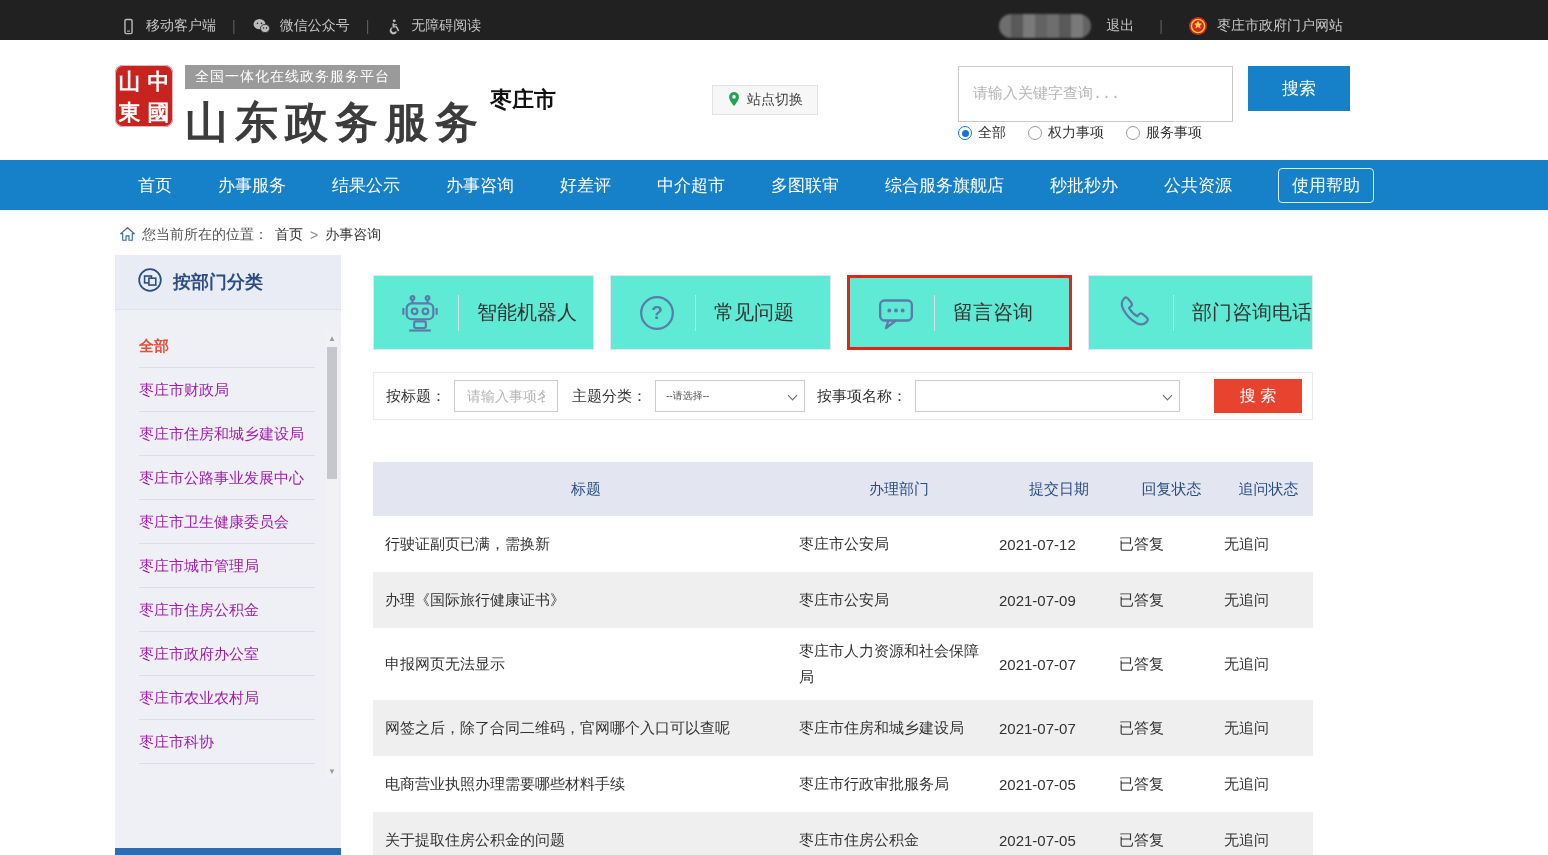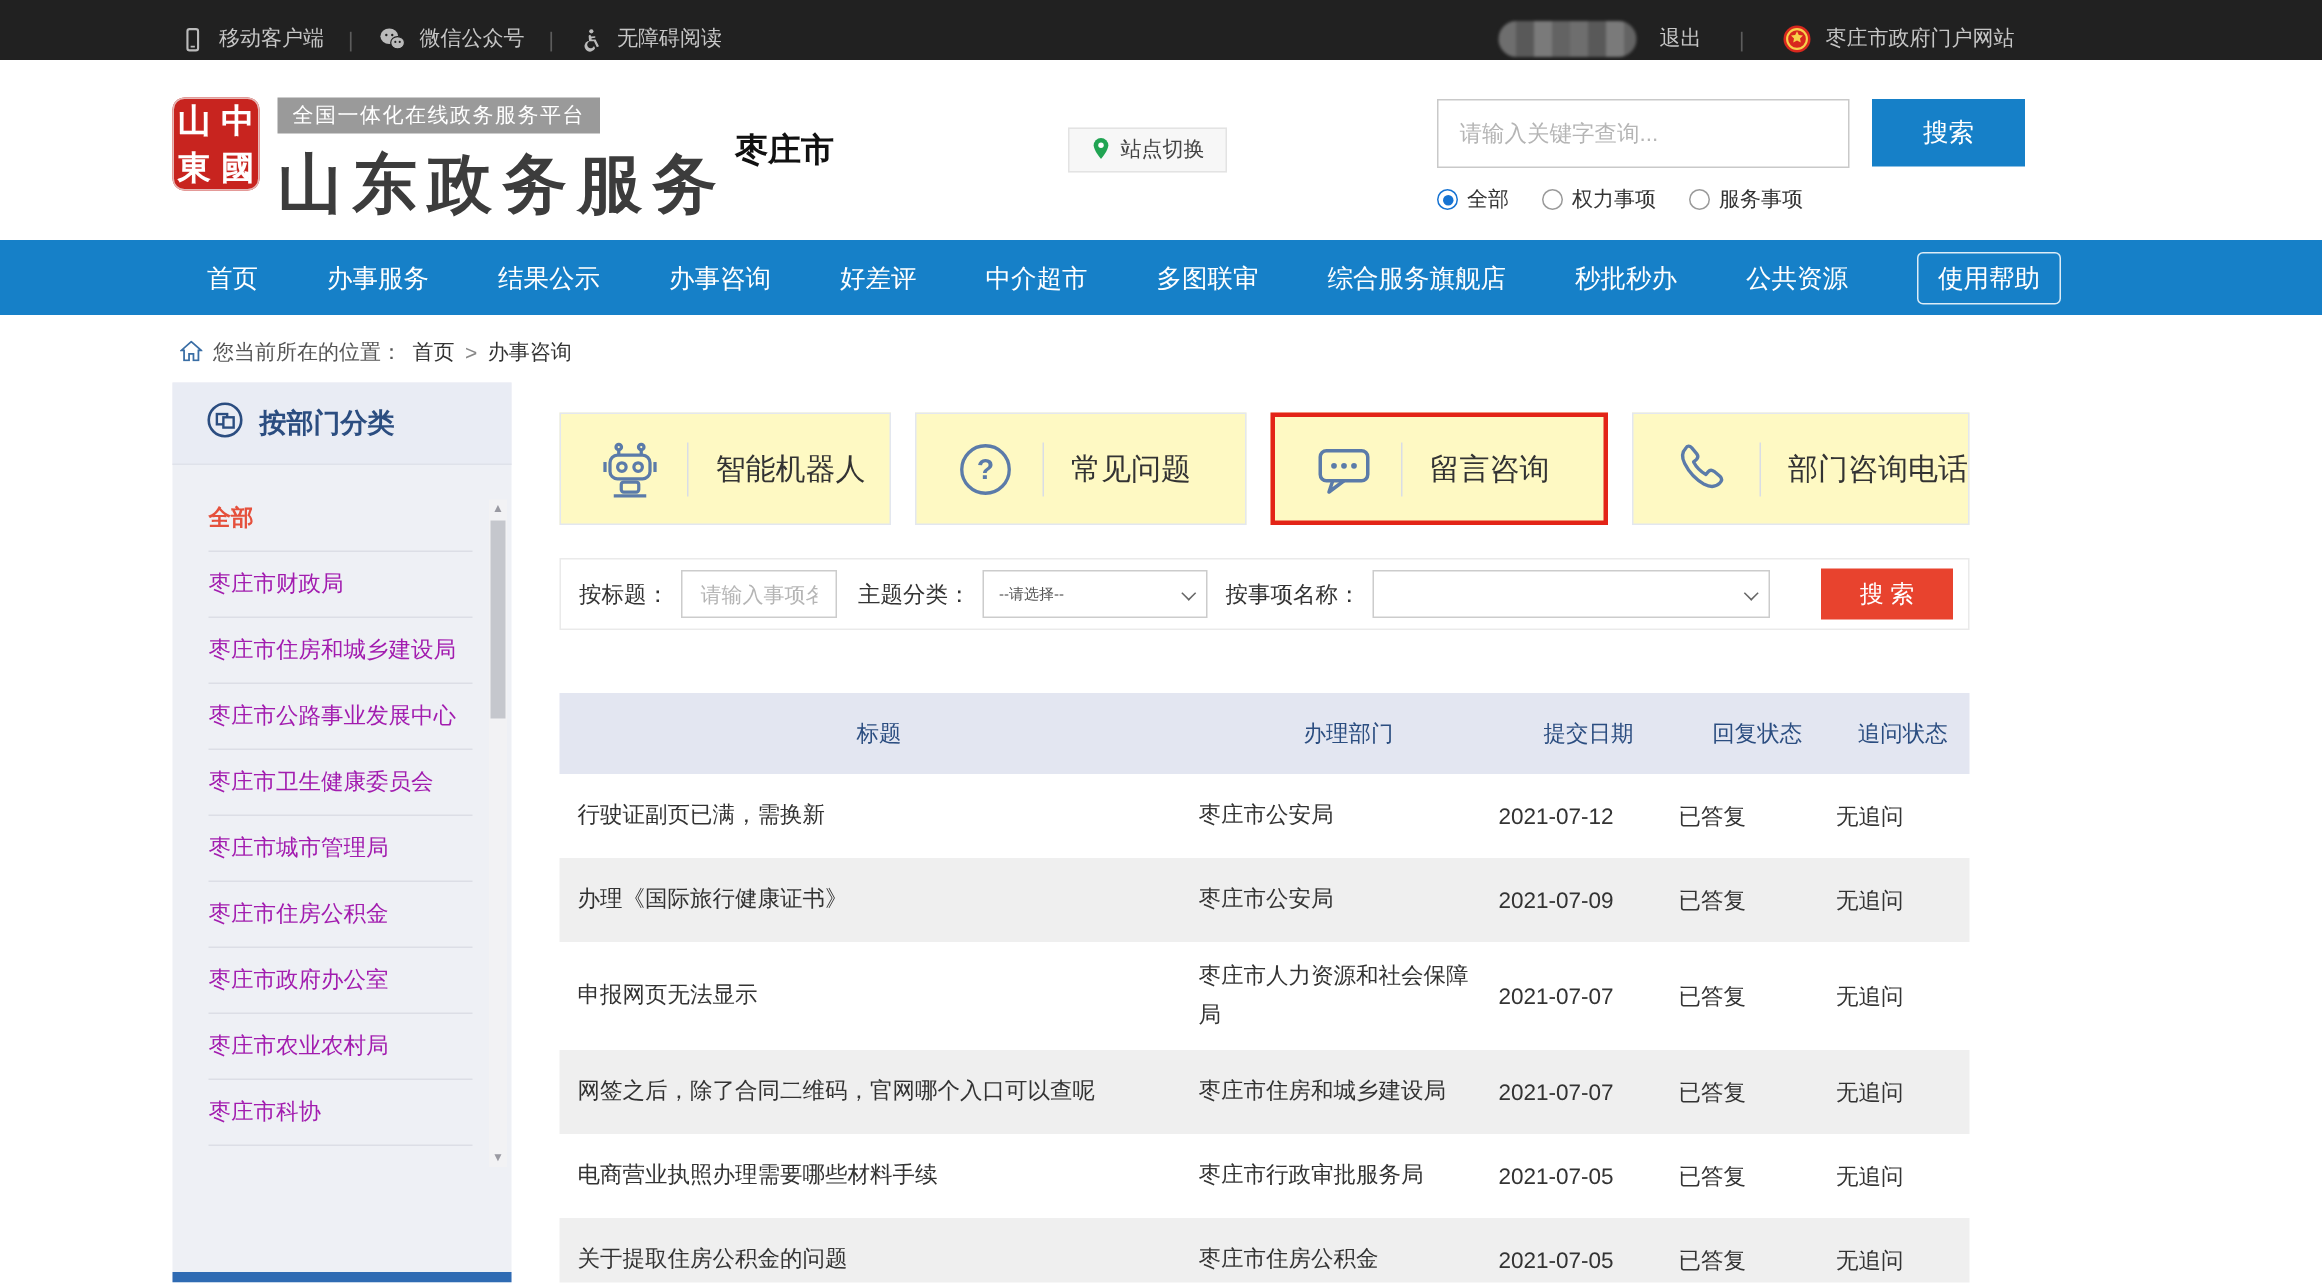--- a/index.html
+++ b/index.html
@@ -25,22 +25,22 @@
     display:grid; grid-template-columns:1fr 1fr; place-items:center; font-size:22px;
     font-family:"DejaVu Serif","Liberation Serif",serif; font-weight:bold; line-height:1;
     box-shadow:0 0 0 1px #e5b8b6 inset; }
   .brand-col { display:flex; flex-direction:column; gap:5px; }
   .platform-badge { background:#9a9a9a; color:#fff; font-size:14px; padding:3px 10px; width:max-content; letter-spacing:1px; }
   .brand { font-size:43px; font-weight:bold; color:#3c3c3c; letter-spacing:7px; }
   .city { position:absolute; left:490px; top:45px; font-size:22px; font-weight:bold; color:#111; }
   .site-switch { position:absolute; left:712px; top:45px; height:30px; padding:0 14px;
     background:#f7f7f7; border:1px solid #e3e3e3; display:flex; align-items:center; gap:6px;
     font-size:14px; color:#444; cursor:pointer; }
-  .search-input { position:absolute; left:958px; top:26px; width:275px; height:46px;
-    border:1px solid #c9c9c9; padding:0 14px; font-size:15px; color:#333; }
+  .search-input { position:absolute; left:958px; top:26px; width:275px; height:56px;
+    border:1px solid #c9c9c9; padding:0 14px; font-size:15px; color:#333;font-family:Liberation Mono, monospace; }
   .search-input::placeholder { color:#b5b5b5; }
   .search-btn { position:absolute; left:1248px; top:26px; width:102px; height:45px;
     background:#1680c8; color:#fff; border:none; font-size:17px; cursor:pointer; }
   .radio-row { position:absolute; left:958px; top:84px; display:flex; gap:22px; font-size:14px; color:#333; }
   .radio-item { display:flex; align-items:center; gap:6px; cursor:pointer; }
   .radio-dot { width:14px; height:14px; border-radius:50%; border:1px solid #9a9a9a; background:#fff; position:relative; }
   .radio-dot.checked { border:1px solid #1673d2; }
   .radio-dot.checked::after { content:""; position:absolute; inset:2.5px; border-radius:50%; background:#1673d2; }
   
   .nav { height:50px; background:#1680c8; display:flex; align-items:center; padding-left:115px; }
@@ -61,21 +61,21 @@
     cursor:pointer; line-height:21px; }
   .dept-item.active { color:#e5503c; font-weight:bold; }
   .side-scroll { position:absolute; right:3px; top:78px; width:12px; height:445px; background:#f2f2f4; }
   .side-scroll .arr { width:12px; height:12px; font-size:8px; color:#9a9aa2; text-align:center; line-height:12px; }
   .side-scroll .thumb { position:absolute; top:14px; left:1px; width:10px; height:132px; background:#c5c7cd; }
   .side-scroll .arr.down { position:absolute; bottom:0; }
   .side-strip { position:absolute; bottom:0; left:0; right:0; height:7px; background:#2f6bb3; }
   
   .main { position:absolute; left:373px; top:275px; width:940px; }
   .tab-row { display:flex; gap:16px; height:75px; }
-  .tab-card { flex:1; background:#fef9c3; border:1px solid #e3e7ef; display:flex; align-items:center;
+  .tab-card { flex:1; background:#5eead4; border:1px solid #e3e7ef; display:flex; align-items:center;
     padding-left:26px; cursor:pointer; }
   .tab-card.highlighted { border:3px solid #e32417; }
   .tab-icon { width:40px; display:flex; justify-content:center; }
   .tab-div { width:1px; height:36px; background:#d9dde6; margin:0 18px; }
   .tab-label { font-size:20px; color:#333; white-space:nowrap; }
   
   .filter-bar { margin-top:22px; height:48px; border:1px solid #eaeaea; background:#fff;
     display:flex; align-items:center; padding:0 10px 0 12px; font-size:15px; color:#333; gap:8px; }
   .filter-bar label { white-space:nowrap; }
   .f-input { width:104px; height:32px; border:1px solid #ccc; padding:0 12px; font-size:14px; }

